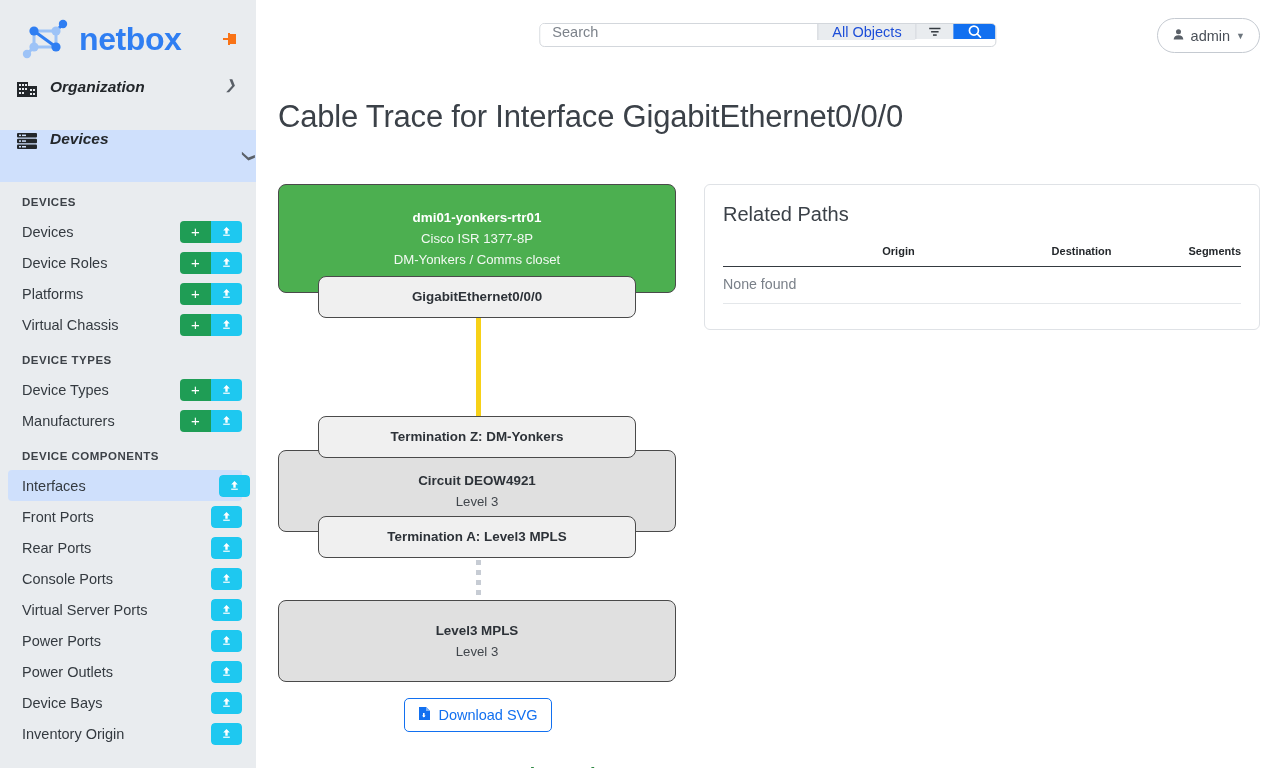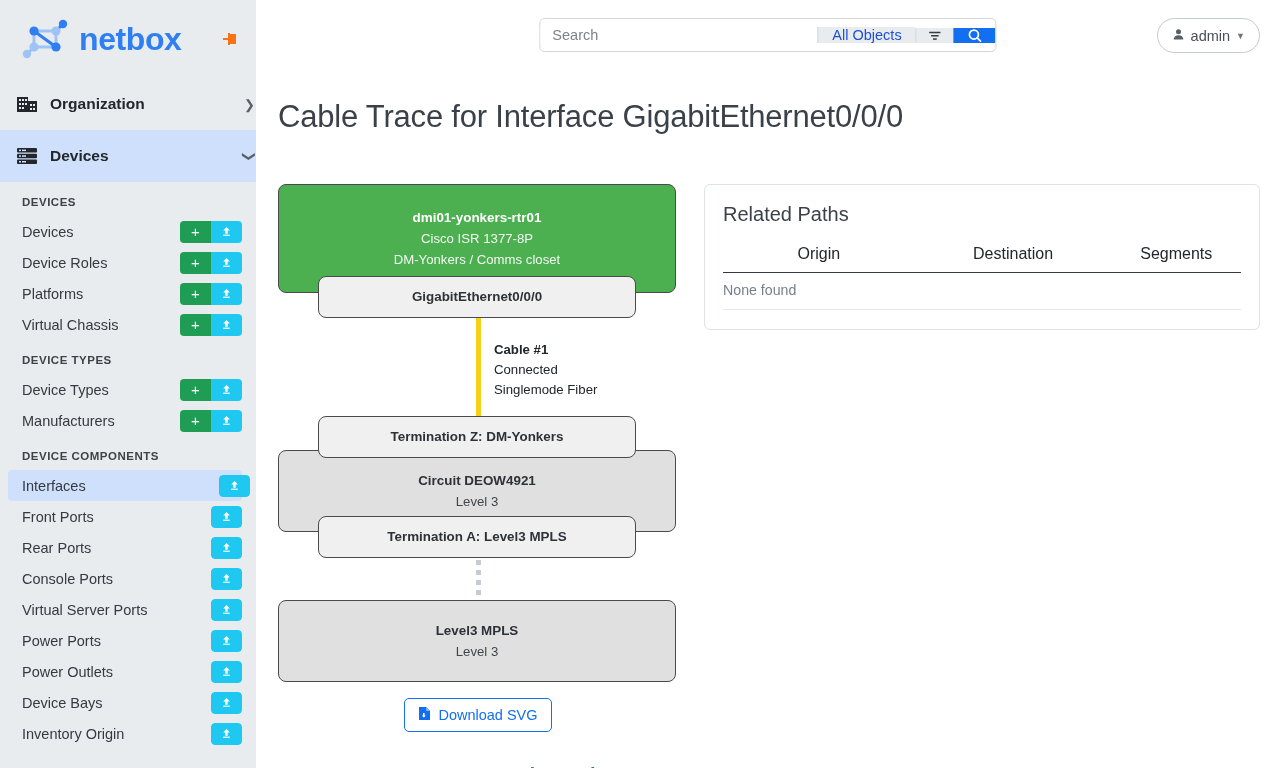--- a/index.html
+++ b/index.html
@@ -27,23 +27,24 @@
   }
   .brand-logo { display: flex; align-items: center; gap: 9px; }
   .logo-mark { width: 48px; height: 44px; flex: none; }
   .logo-word {
     font-size: 32px; font-weight: 700; letter-spacing: -0.4px;
     color: #2f7ef2; line-height: 1;
   }
   .pin-icon { margin-left: auto; width: 18px; height: 18px; color: #f97316; }
 
   .nav-group {
-    display: flex; align-items: center;
-    height: 52px; padding: 0 1px 0 14px;
+    display: flex; 
+    height: 52px; padding: 0 20px 0 14px;
     cursor: pointer;
+    font-style: italic;
   }
   .nav-group.active { background: #cfe0fc; }
   .nav-group .ng-icon {
     width: 26px; height: 22px; flex: none;
     display: flex; align-items: center; justify-content: center;
     color: #23272b; margin-right: 10px;
   }
   .nav-group .ng-label {
     font-size: 15.5px; font-weight: 700; color: #23272b;
   }
@@ -81,21 +82,21 @@
   
   .main {
     flex: 1; height: 768px; background: #fff;
     position: relative; overflow: hidden;
   }
   .topbar {
     height: 70px; display: flex; align-items: center;
     padding: 0 20px; position: relative;
   }
   .search-wrap {
-    display: flex; align-items: center; height: 34px;
+    display: flex; align-items: flex-start; height: 24px;
     margin: 0 auto; border-radius: 5px; overflow: hidden;
     border: 1px solid #d3d7dc;
     position: absolute; left: 50%; transform: translateX(-50%);
   }
   .search-input {
     width: 277px; border: none; outline: none;
     padding: 0 12px; font-size: 14.5px;
     font-family: "Liberation Sans", sans-serif;
     color: #333; background: #fff;
   }
@@ -183,21 +184,21 @@
   }
 
   
   .card {
     width: 568px; border: 1px solid #dfe2e6; border-radius: 6px;
     background: #fff; padding: 18px 18px 22px 18px; height: 146px;
   }
   .card-title { font-size: 20px; color: #3b4148; font-weight: 400; }
   .rp-table { width: 100%; border-collapse: collapse; margin-top: 19px; }
   .rp-table th {
-    text-align: center; font-size: 16px; font-weight: 400; color: #23272b;
+    text-align: right; font-size: 11px; font-weight: 700; color: #23272b;
     padding: 0 0 9px 0; border-bottom: 1.6px solid #343a40;
   }
   .rp-table td {
     font-size: 14.2px; color: #7a8089; padding: 9px 0 11px 0;
     border-bottom: 1px solid #e4e7ea;
   }
 </style>
 </head>
 <body>
 
@@ -497,25 +498,20 @@
             <div class="n-title">dmi01-yonkers-rtr01</div>
             <div class="n-sub">Cisco ISR 1377-8P</div>
             <div class="n-sub">DM-Yonkers / Comms closet</div>
           </div>
 
           <div class="node node-term" style="left:40px; top:92px; width:318px; height:42px;">
             <div class="n-title">GigabitEthernet0/0/0</div>
           </div>
 
           <div class="cable-line" style="left:198px; top:134px; height:106px;"></div>
-          <div class="cable-label" style="left:216px; top:156px;">
-            <div class="cl-title">Cable #1</div>
-            <div class="cl-row">Connected</div>
-            <div class="cl-row">Singlemode Fiber</div>
-          </div>
 
           <div class="node node-circuit" style="left:0px; top:266px; width:398px; height:82px;">
             <div class="n-title">Circuit DEOW4921</div>
             <div class="n-sub">Level 3</div>
           </div>
           <div class="node node-term" style="left:40px; top:232px; width:318px; height:42px;">
             <div class="n-title">Termination Z: DM-Yonkers</div>
           </div>
           <div class="node node-term" style="left:40px; top:332px; width:318px; height:42px;">
             <div class="n-title">Termination A: Level3 MPLS</div>

